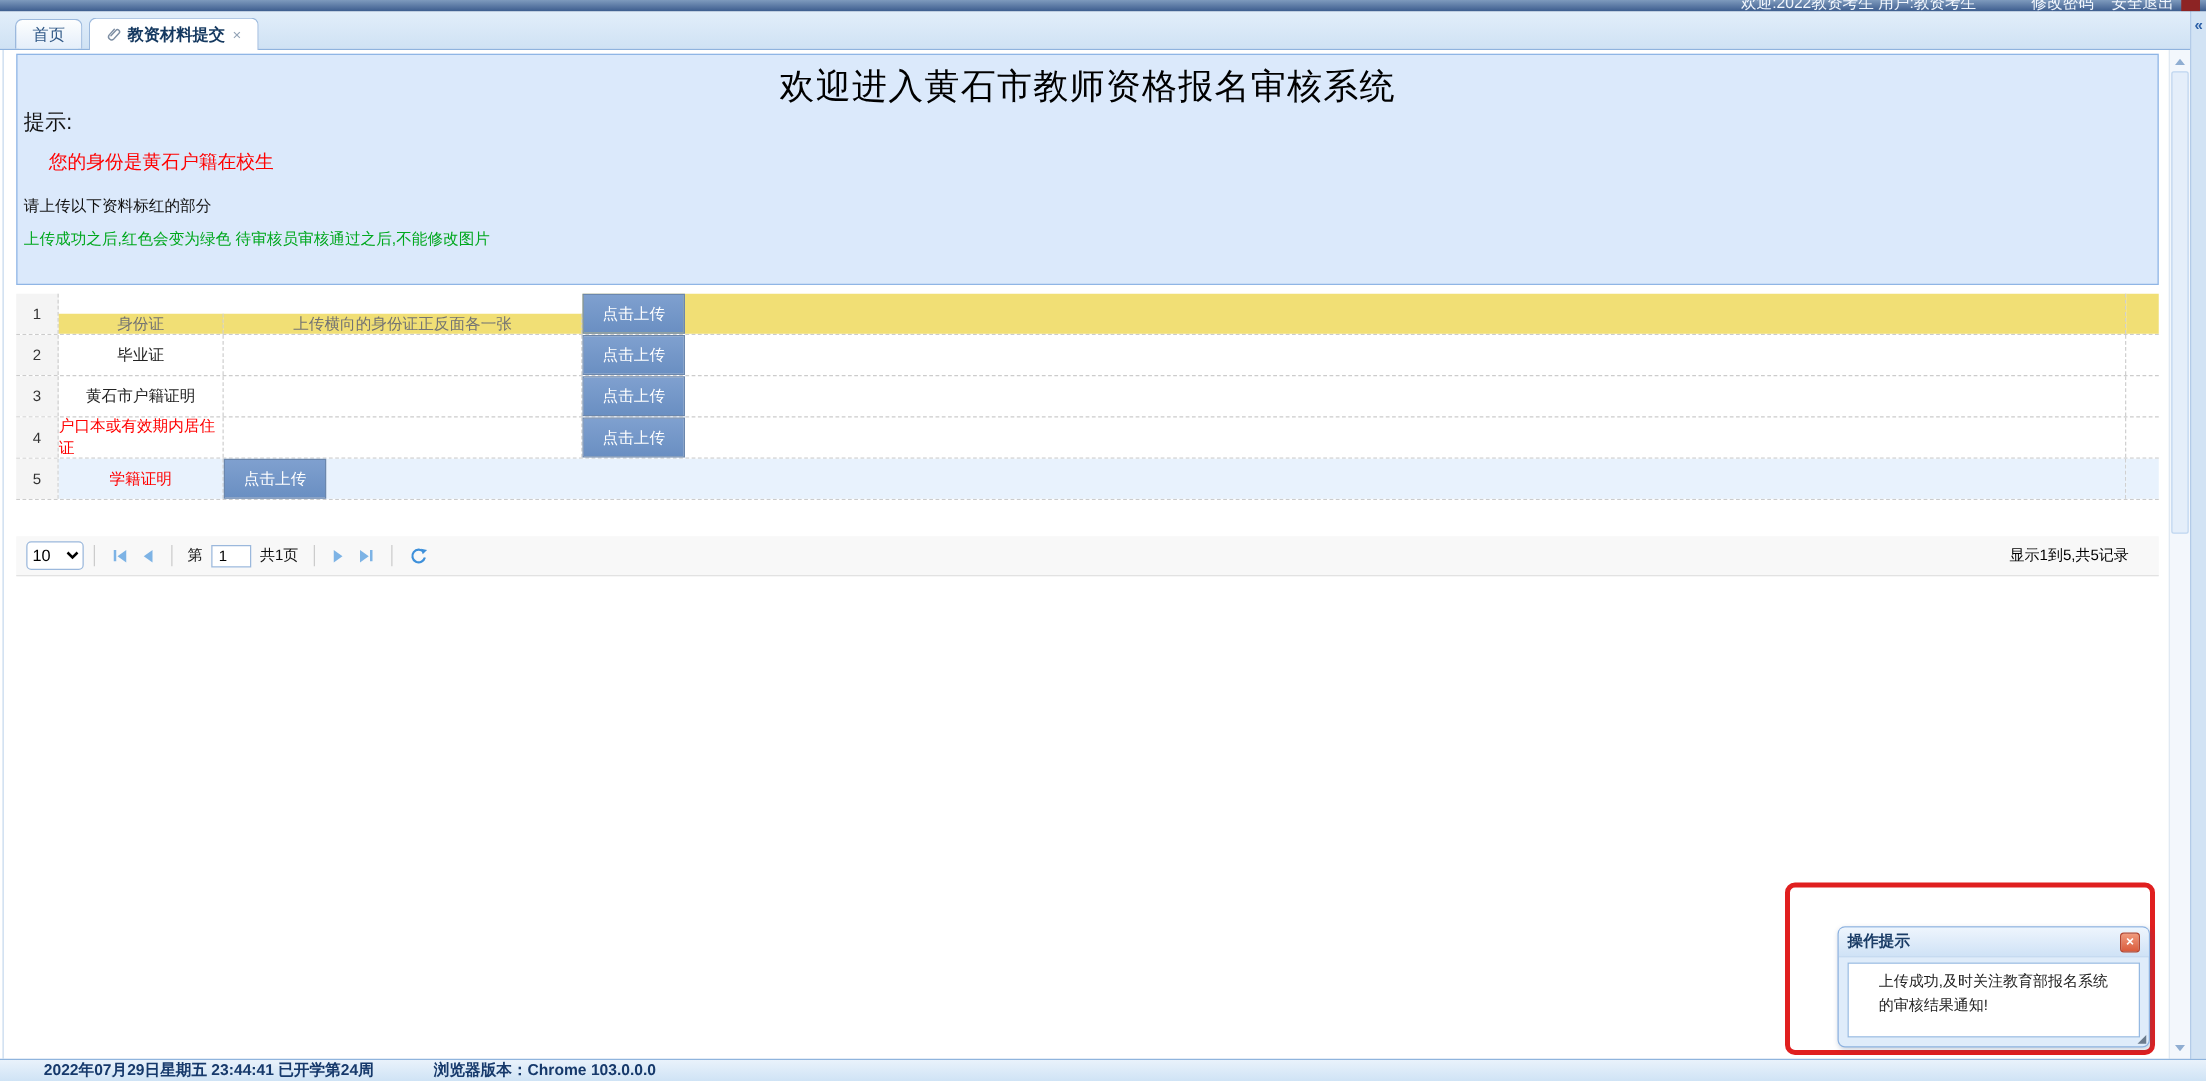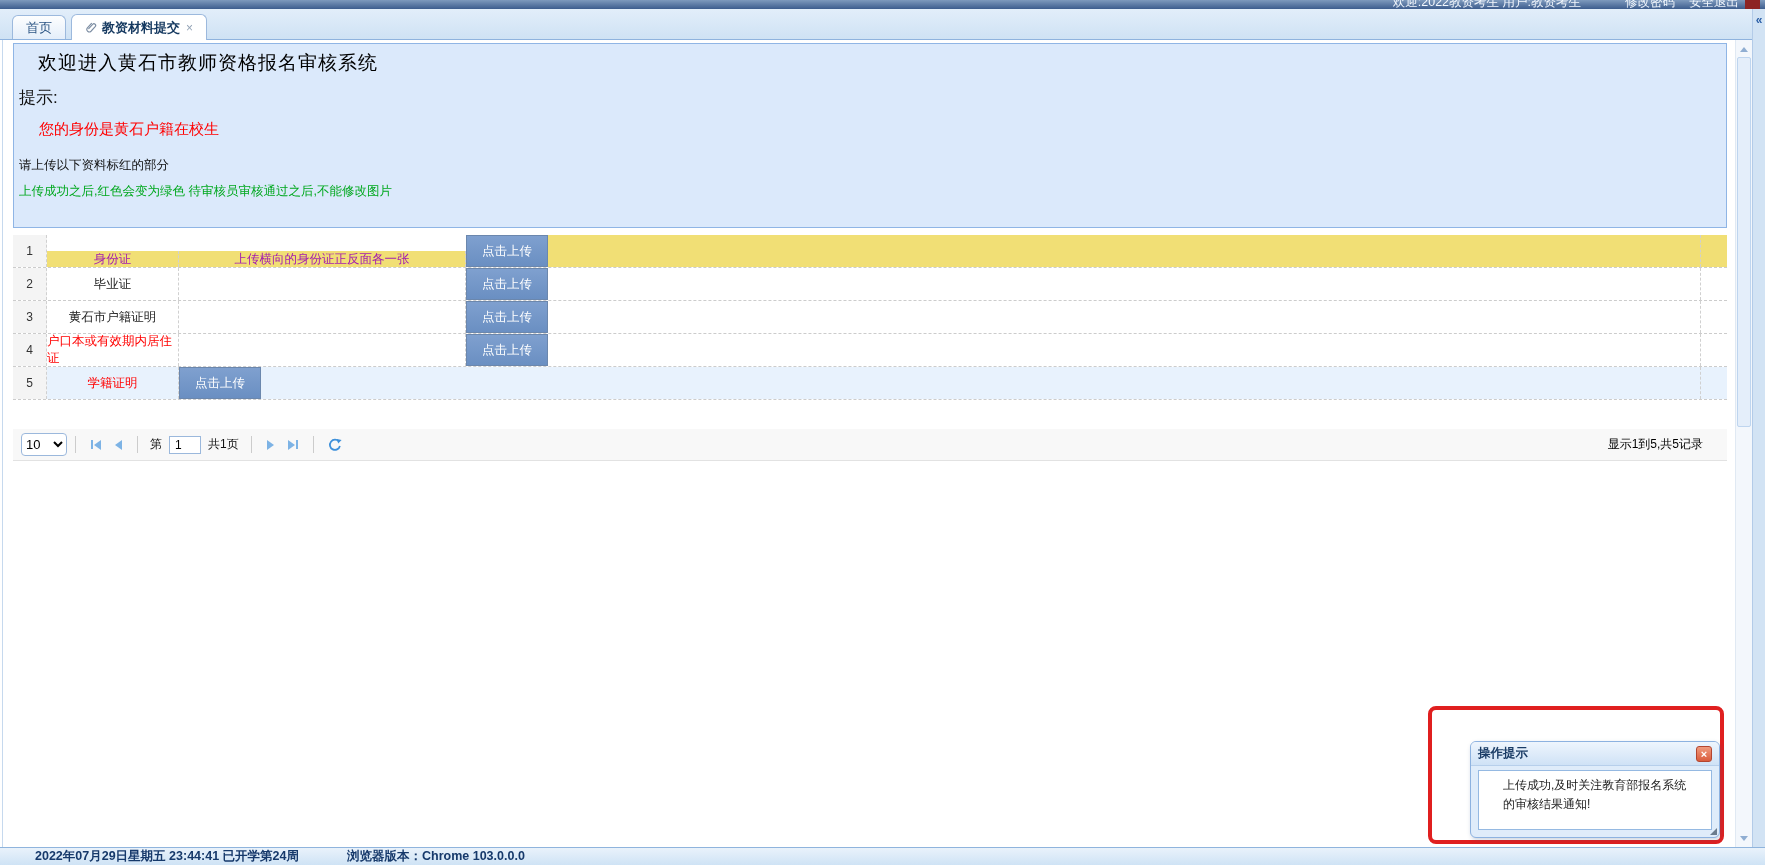--- a/index.html
+++ b/index.html
@@ -31,22 +31,22 @@
   .collapse-btn { display:block; text-align:center; margin-top:4px; font-size:12px; font-weight:bold;
                   color:#2b5fa7; cursor:pointer; line-height:14px; }
 
   
   .main { position:absolute; left:0; top:40px; right:13px; bottom:18px; background:#fff; overflow:hidden; }
   .left-line { position:absolute; left:2px; top:0; bottom:0; width:1px; background:#c6d9ee; }
 
   
   .welcome-panel { position:absolute; left:13px; top:3px; width:1714px; height:185px;
                    background:#dbe9fb; border:1px solid #8fb5e5; }
-  .w-title { position:absolute; top:6px; left:0; width:100%; 
-             font-size:19px; color:#000; letter-spacing:1px;margin-left:24px; }
+  .w-title { position:absolute; top:6px; left:0; width:100%; text-align:center;
+             font-size:28px; color:#000; letter-spacing:1px; }
   .w-line { position:absolute; left:5px; white-space:nowrap; }
   .w-hint  { top:42px;  font-size:17px; color:#111; }
   .w-red   { top:76px;  font-size:15px; color:#ff0000;margin-left:20px; }
   .w-black { top:113px; font-size:12.5px; color:#111; }
   .w-green { top:139px; font-size:12.5px; color:#00a81e; }
 
   
   .grid { position:absolute; left:13px; top:195px; width:1714px; font-size:12.5px; color:#222; }
   .grid-header { display:flex; height:24px; background:linear-gradient(#fafafa,#ececec);
                  border-top:1px solid #d8d8d8; border-bottom:1px solid #d4d4d4; }
@@ -54,21 +54,21 @@
            border-right:1px dashed #c9c9c9; font-size:12.5px; color:#222; }
   .grid-row { display:flex; height:33px; border-bottom:1px dashed #ccc; cursor:pointer; }
   .cell { display:flex; align-items:center; justify-content:center; border-right:1px dashed #d0d0d0; }
   .c-index { width:34px; background:#f4f4f4; font-size:12px; color:#333; }
   .c-cat   { width:132px; }
   .c-desc  { width:287px; }
   .c-upload{ flex:1; justify-content:flex-start; }
   .c-filler{ width:26px; border-right:none; }
   .row-uploaded .c-cat, .row-uploaded .c-desc, .row-uploaded .c-upload, .row-uploaded .c-filler
     { background:#f1df75; }
-  .row-uploaded .c-cat, .row-uploaded .c-desc { color:#a21caf;margin-top:16px; }
+  .row-uploaded .c-cat, .row-uploaded .c-desc { color:#737373;margin-top:16px; }
   .row-required .c-cat, .row-required .c-desc { color:#ff0000; }
   .row-selected .c-cat, .row-selected .c-desc, .row-selected .c-upload, .row-selected .c-filler
     { background:#e8f2fd; }
   .upload-btn { width:82px; height:100%; border:1px solid #6b87ad;
                 background:linear-gradient(#7fa0cf,#6a8fc2); color:#fff; font-size:12.5px;
                 font-family:inherit; cursor:pointer; }
 
   
   .pager { position:absolute; left:13px; top:389px; width:1714px; height:32px;
            background:#f8f8f8; border-bottom:1px solid #e2e2e2; display:flex; align-items:center;

